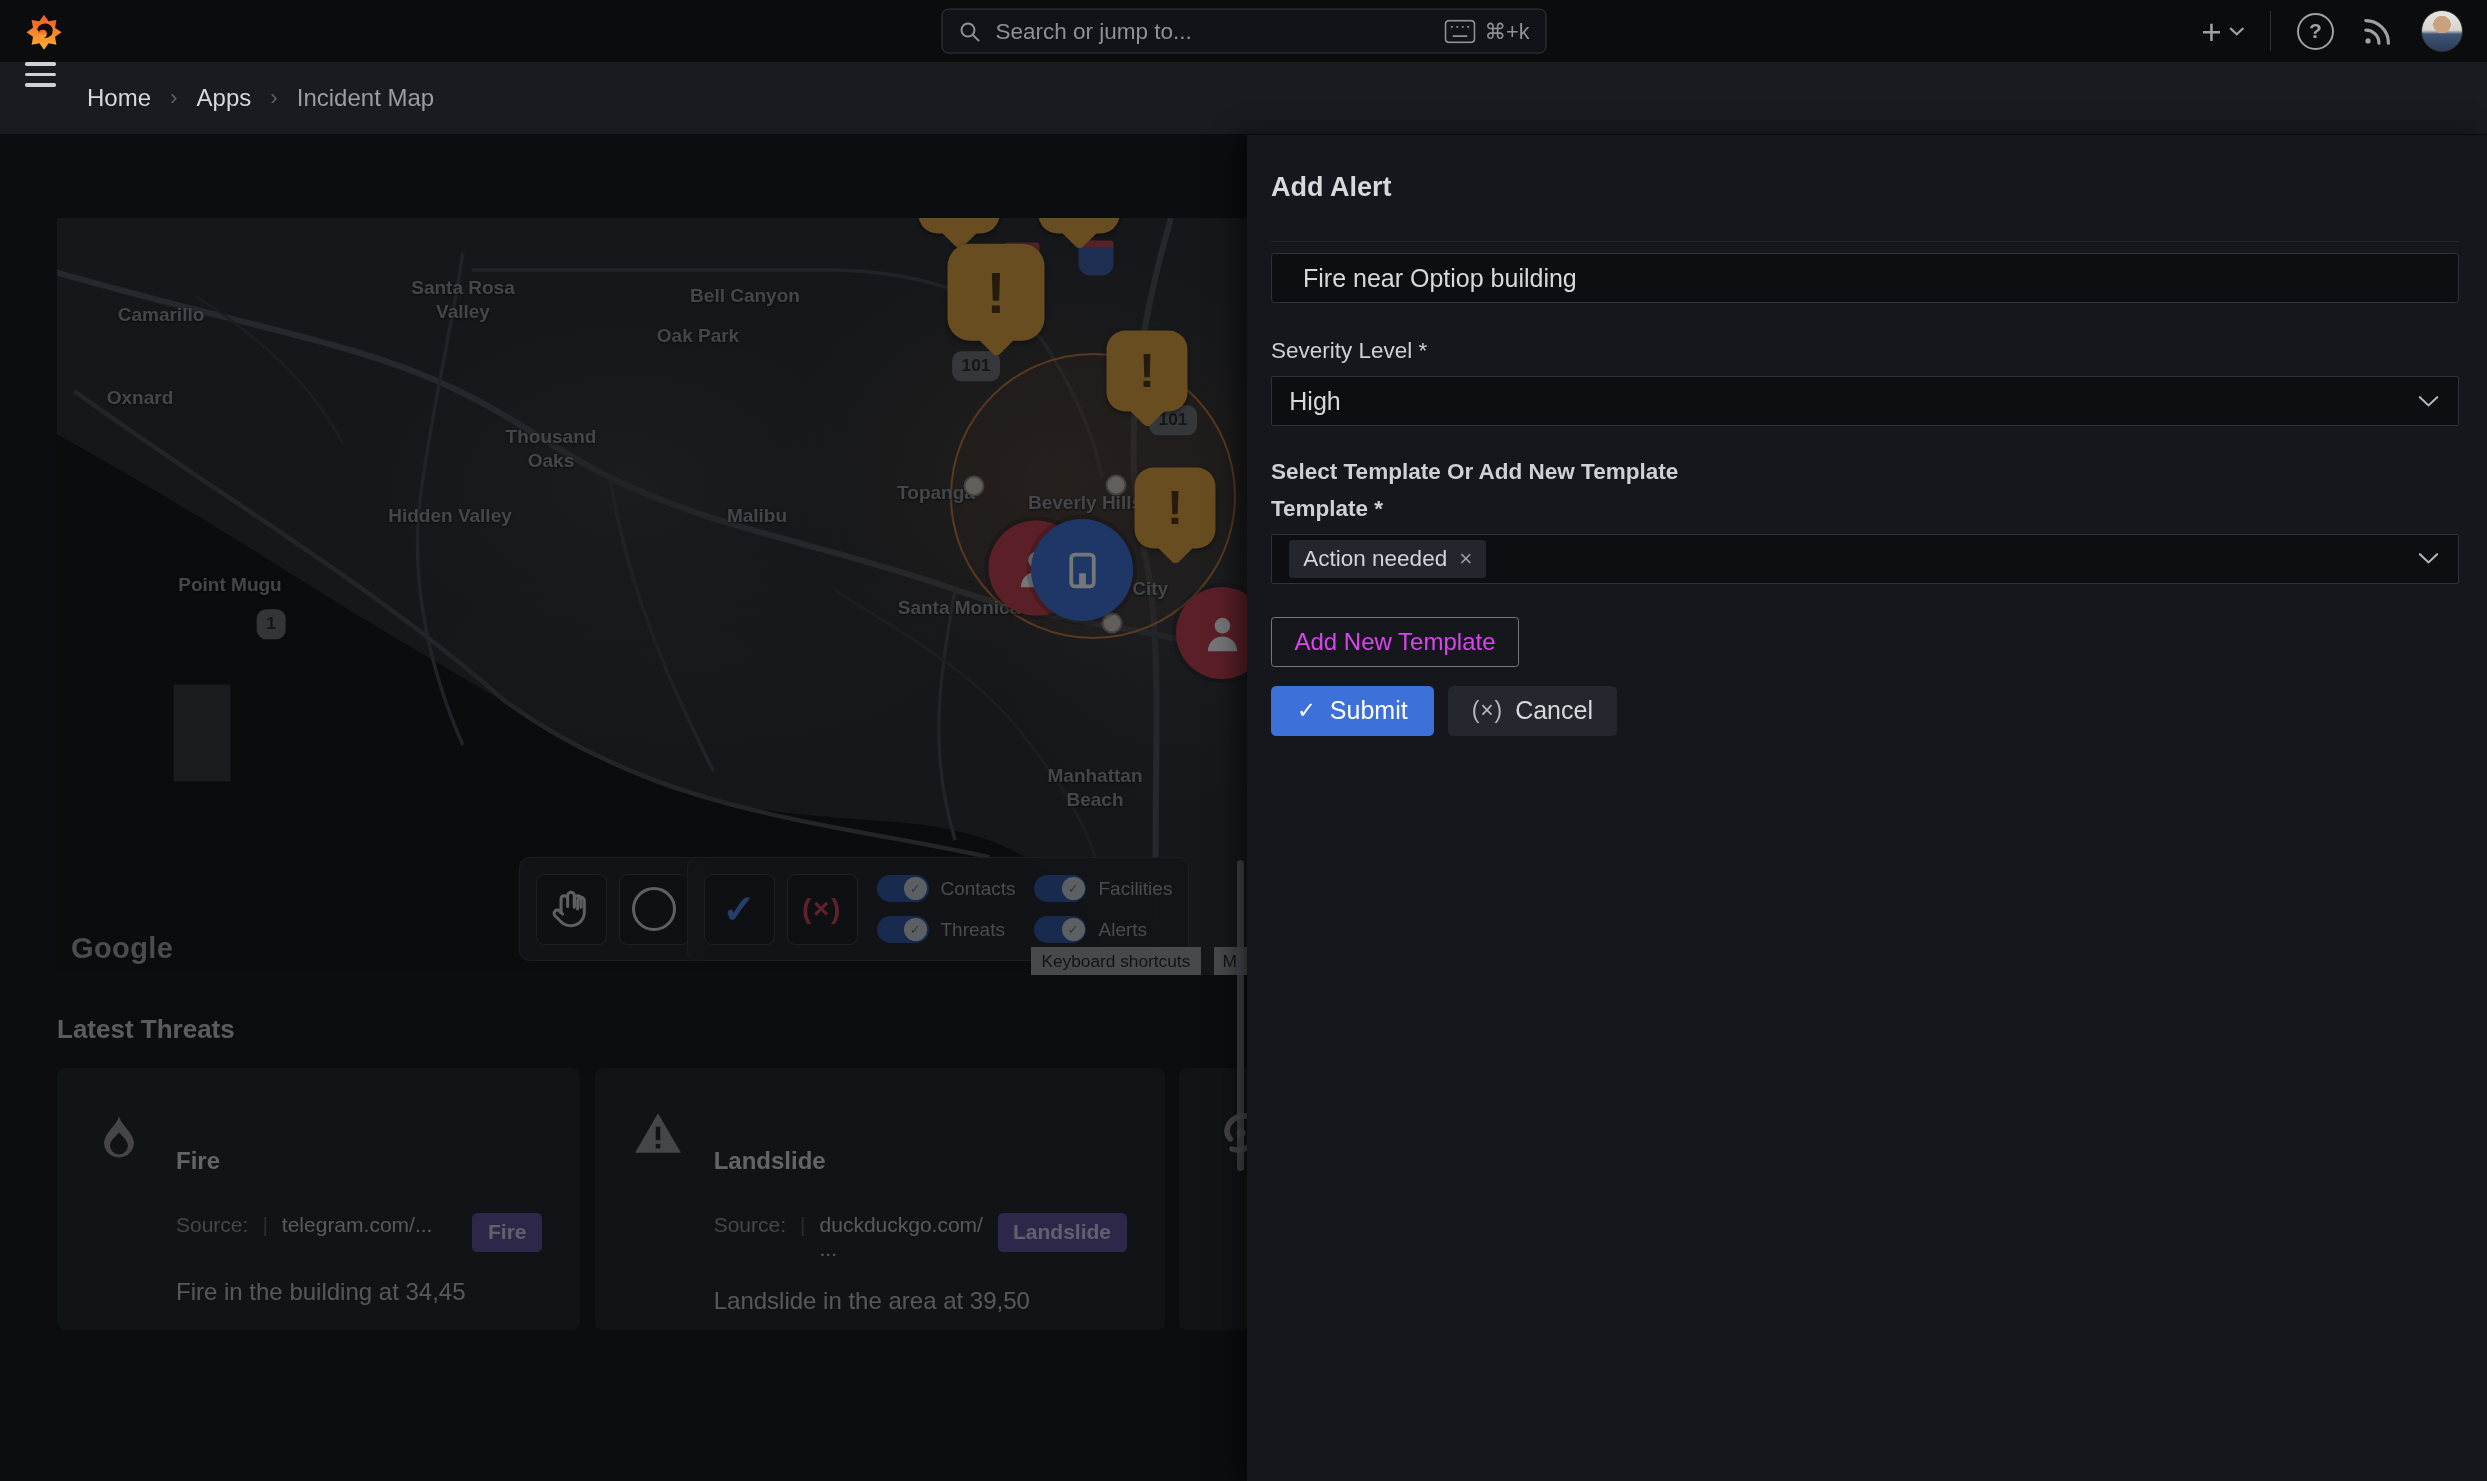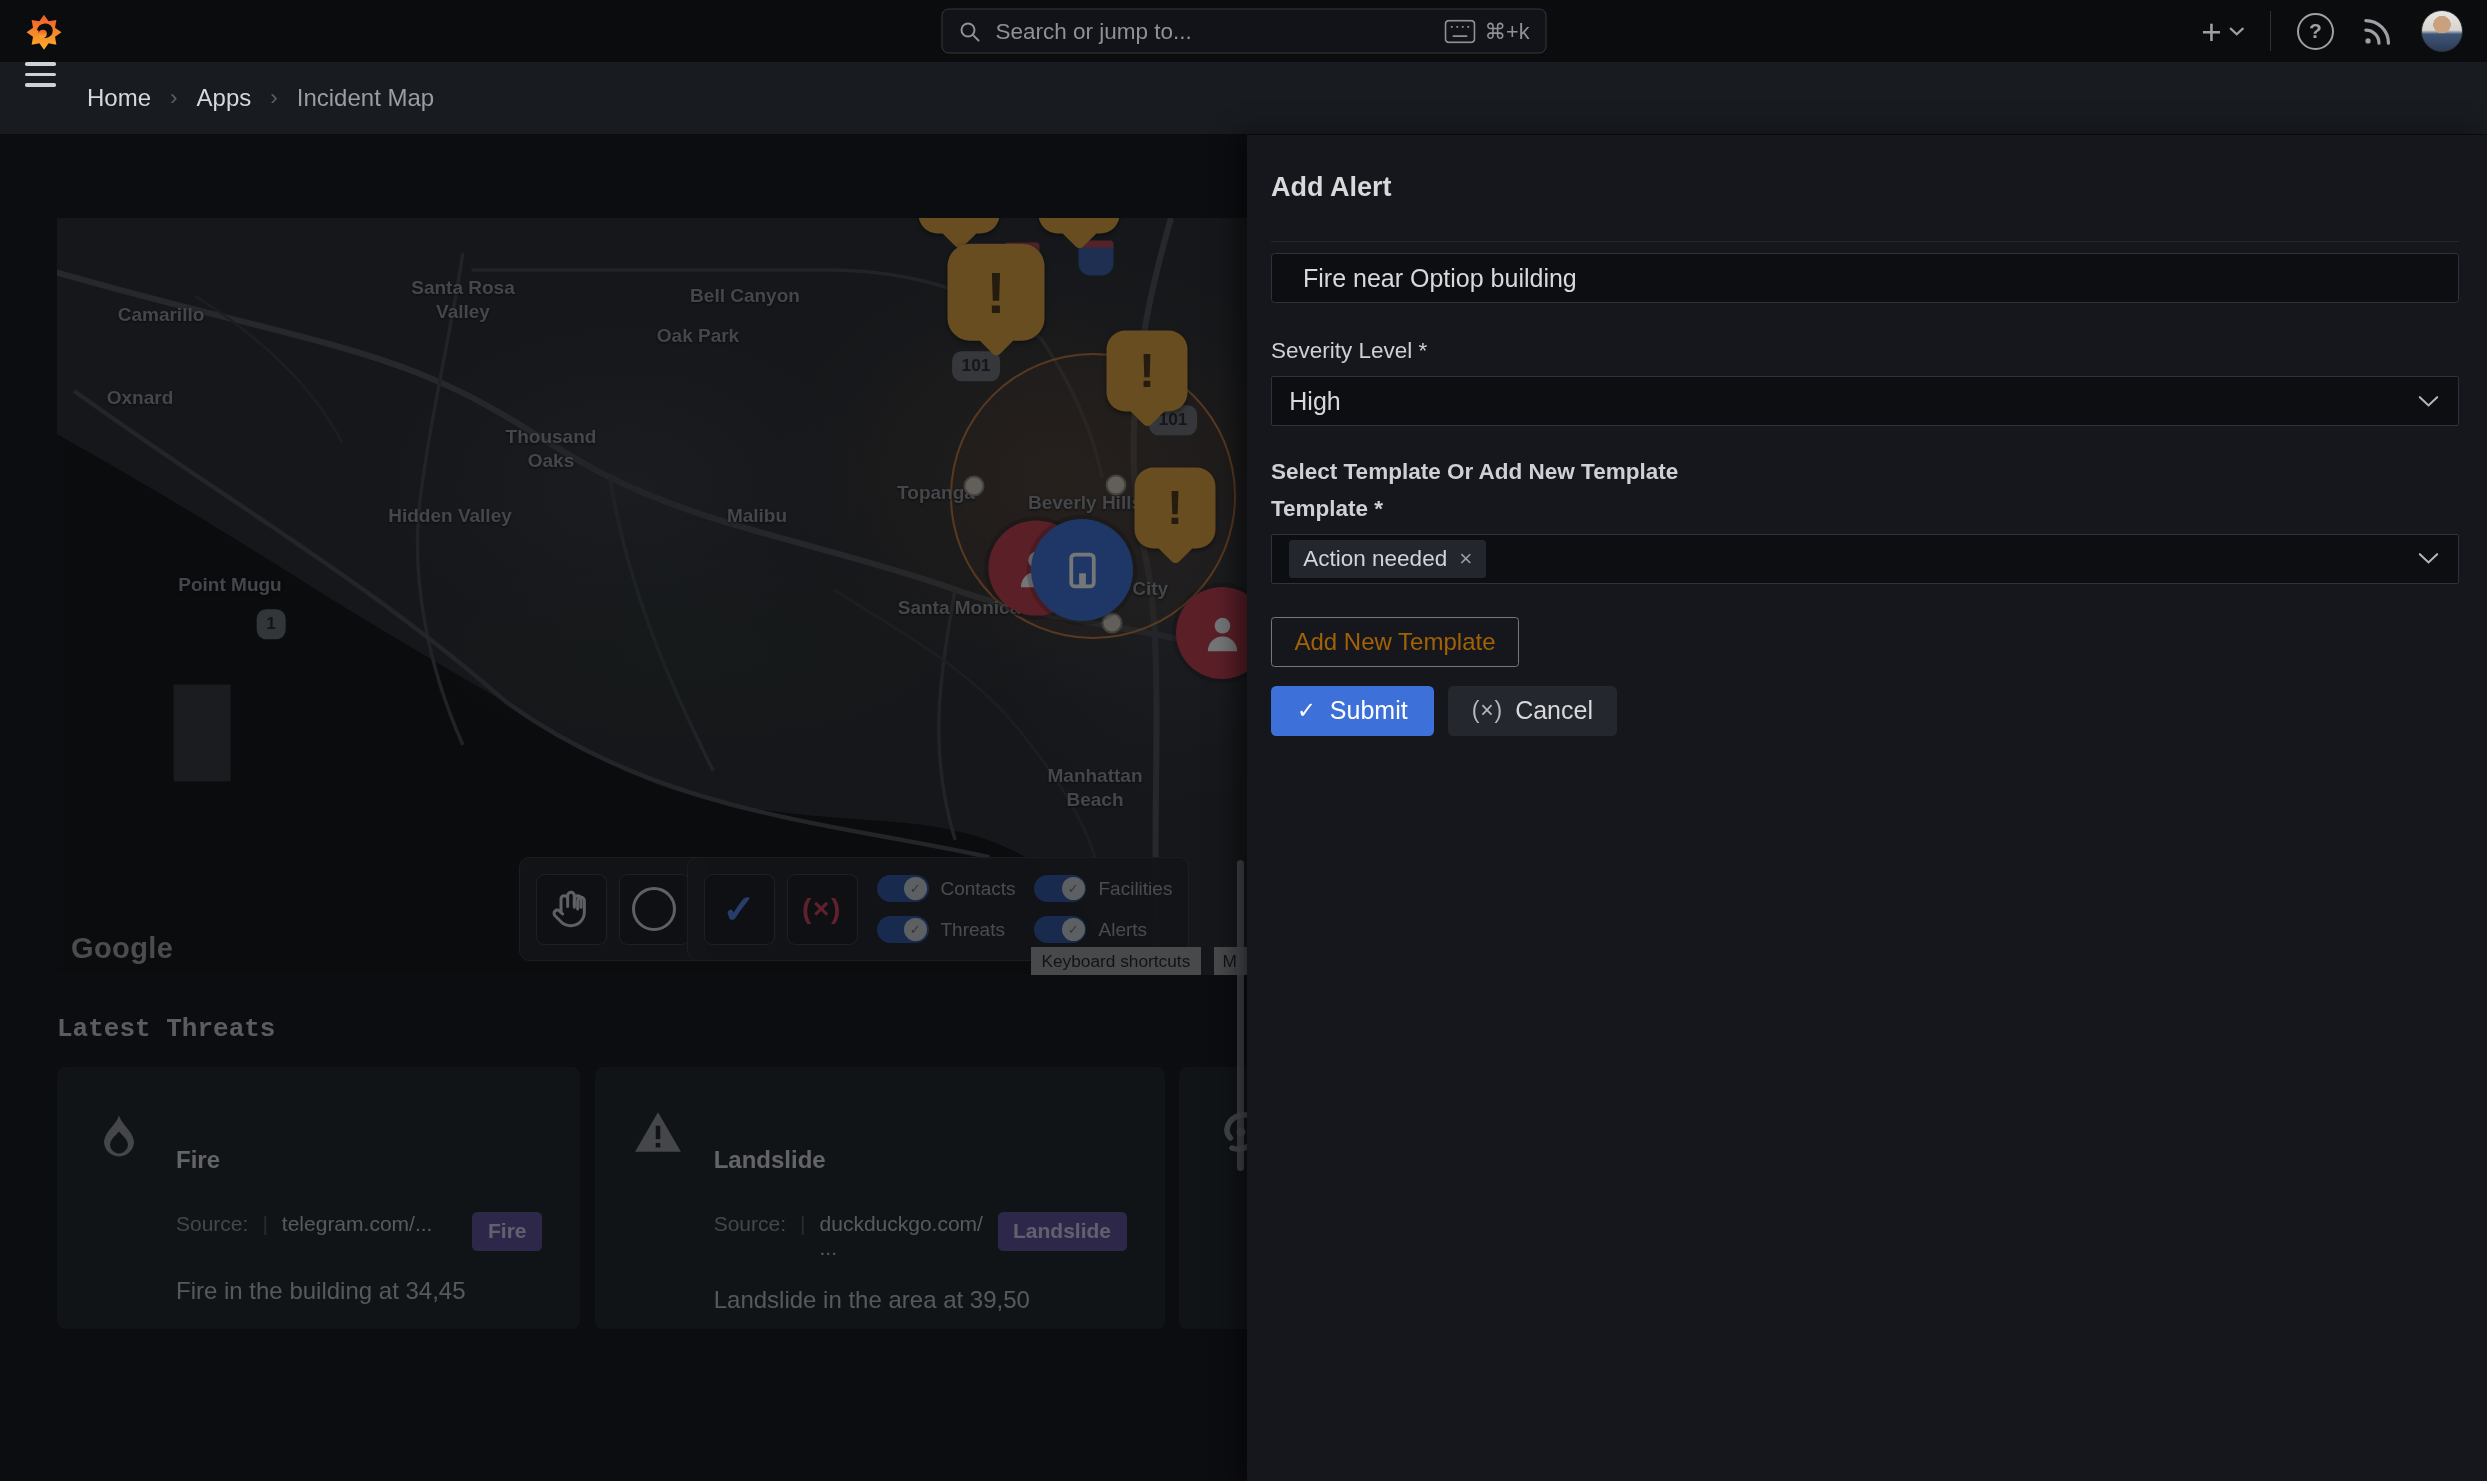--- a/index.html
+++ b/index.html
@@ -69,21 +69,21 @@
   .toggle-row{display:flex;align-items:center;gap:12px;}
   .switch{position:relative;width:52px;height:27px;background:#2d55a5;border-radius:14px;flex:0 0 auto;cursor:pointer;}
   .knob{position:absolute;right:1.7px;top:1.7px;width:23px;height:23px;background:#c9ccd1;border-radius:50%;display:flex;align-items:center;justify-content:center;font-size:13px;color:#6a6d72;}
   .toggle-label{font-size:19px;color:#9b9ea4;white-space:nowrap;}
   .kbd-chip{position:absolute;left:974px;top:729px;height:28px;background:#97999c;color:#1d1e20;font-size:17.3px;display:flex;align-items:center;padding:0 10.4px;z-index:13;white-space:nowrap;}
   .mapdata-chip{position:absolute;left:1157px;top:729px;height:28px;width:52px;background:#97999c;color:#1d1e20;font-size:17.3px;display:flex;align-items:center;padding:0 8.6px;z-index:13;}
   .google-logo{position:absolute;left:14px;bottom:10.4px;font-size:29px;font-weight:bold;color:#9d9fa3;letter-spacing:0.4px;z-index:13;}
 
   
   .threats{position:absolute;left:57px;top:879px;width:1190px;}
-  .threats-heading{font-size:26px;font-weight:600;color:#c2c4c8;margin:0 0 22.5px 0;font-family:Liberation Mono, monospace;}
+  .threats-heading{font-size:26px;font-weight:600;color:#c2c4c8;margin:0 0 22.5px 0;}
   .cards{display:flex;gap:14.7px;width:1190px;overflow:hidden;}
   .card{flex:0 0 523px;height:262px;background:#1d2026;border-radius:8.6px;padding:41px 38px;box-sizing:border-box;display:flex;gap:31px;}
   .card-icon{width:50px;flex:0 0 auto;}
   .card-body{flex:1;display:flex;flex-direction:column;min-width:0;}
   .card-title{font-size:24px;font-weight:600;color:#d4d5d8;margin-top:38px;}
   .src-row{display:flex;align-items:flex-start;gap:14px;margin-top:38px;font-size:21px;color:#8f9297;}
   .src-sep{color:#54575d;}
   .src-link{color:#bcbfc4;max-width:216px;overflow-wrap:break-word;cursor:pointer;}
   .badge{margin-left:auto;background:#5C4F96;color:#d3cced;font-size:21px;font-weight:600;padding:7.8px 15.5px;border-radius:5.2px;flex:0 0 auto;align-self:flex-start;}
   .card-desc{margin-top:21px;font-size:24px;color:#b9bcc0;line-height:1.55;max-width:354px;}
@@ -93,21 +93,21 @@
   .drawer-title{font-size:27px;font-weight:600;color:#d8d9da;margin-top:14px;}
   .drawer-divider{height:0.9px;background:#24262c;margin-top:38px;}
   .field-label{margin-top:35px;font-size:22.5px;font-weight:500;color:#cdd0d5;}
   .text-input{display:block;margin-top:12px;width:100%;height:50px;background:#0d0e12;border:0.9px solid #2f3238;border-radius:3.5px;color:#d8d9da;font-size:25px;padding:0 31px;box-sizing:border-box;font-family:inherit;outline:none;}
   .select{margin-top:12px;height:50px;background:#0d0e12;border:0.9px solid #2f3238;border-radius:2px;display:flex;align-items:center;padding:0 19px 0 17.3px;font-size:25px;color:#d8d9da;cursor:pointer;box-sizing:border-box;}
   .select .chev{margin-left:auto;display:flex;align-items:center;}
   .tag-chip{background:#24262d;border-radius:3.5px;display:inline-flex;align-items:center;gap:12px;padding:6px 14px;font-size:22.5px;color:#d3d4d8;}
   .tag-x{color:#9a9da3;font-size:22.5px;cursor:pointer;line-height:1;}
   .section-note{margin-top:33px;font-size:22.5px;font-weight:600;color:#cdd0d5;}
   .template-label{margin-top:10.4px;font-size:22.5px;font-weight:700;color:#cdd0d5;}
-  .btn-outline{margin-top:33px;height:50px;padding:0 22.5px;background:transparent;border:0.9px solid #74777d;border-radius:3.5px;color:#a16207;font-size:24px;font-weight:500;display:inline-flex;align-items:center;cursor:pointer;font-family:inherit;}
+  .btn-outline{margin-top:33px;height:50px;padding:0 22.5px;background:transparent;border:0.9px solid #74777d;border-radius:3.5px;color:#d946ef;font-size:24px;font-weight:500;display:inline-flex;align-items:center;cursor:pointer;font-family:inherit;}
   .btn-row{margin-top:19px;display:flex;gap:14px;}
   .btn-primary{height:50px;padding:0 26px;background:#3D71D9;border:none;border-radius:5.2px;color:#fff;font-size:25px;font-weight:500;display:inline-flex;align-items:center;gap:14px;cursor:pointer;font-family:inherit;}
   .btn-primary .chk{font-size:22.5px;}
   .btn-secondary{height:50px;padding:0 24px;background:#24272e;border:none;border-radius:5.2px;color:#d8d9da;font-size:25px;font-weight:500;display:inline-flex;align-items:center;gap:12px;cursor:pointer;font-family:inherit;}
   .btn-secondary .cx{color:#b4b7bc;font-size:23px;letter-spacing:0.9px;}
 </style>
 </head>
 <body>
 
 <div class="app">

